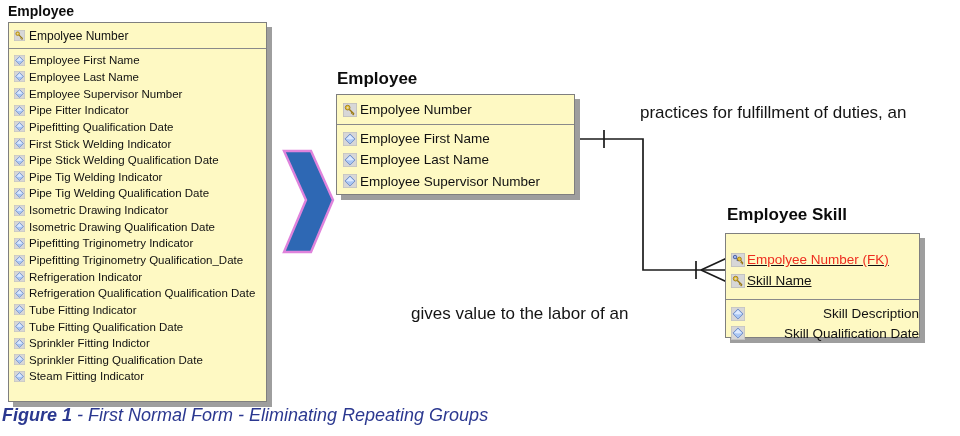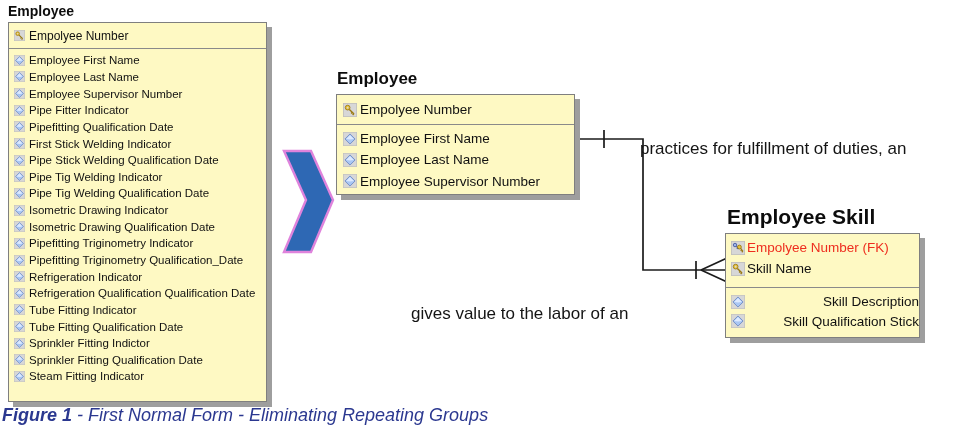--- a/index.html
+++ b/index.html
@@ -29,30 +29,30 @@
   
   #mid-entity{left:336px;top:94px;width:239px;height:101px;}
   #mid-entity .key-area{height:29px;display:flex;align-items:center;}
   #mid-entity .attr-area{padding-top:3px;}
   #mid-entity .row{height:21.3px;padding-left:6px;font-size:13.5px;gap:3px;}
   #mid-entity .key-area .row{height:29px;}
   #mid-entity .icon{width:14px;height:14px;}
   #mid-title{left:337px;top:69px;font-size:17px;}
   
   #right-entity{left:725px;top:233px;width:195px;height:105px;}
-  #right-entity .key-area{padding-top:3px;height:50px;}
+  #right-entity .key-area{padding-top:15px;height:50px;text-decoration:underline;}
   #right-entity .attr-area{padding-top:4px;}
   #right-entity .row{height:21px;padding-left:5px;font-size:13.5px;gap:2px;}
   #right-entity .attr-area .row{height:19.5px;justify-content:space-between;}
   #right-entity .icon{width:14px;height:14px;}
-  #right-title{left:727px;top:205px;font-size:21px;}
+  #right-title{left:727px;top:205px;font-size:17px;}
   .fk-text{color:#ee2d1f;}
   
   .rel-label{position:absolute;font-size:17px;color:#141414;white-space:nowrap;z-index:3;}
-  #parent-label{left:640px;top:103px;margin-top:36px;}
+  #parent-label{left:640px;top:103px;}
   #child-label{left:411px;top:304px;}
   
   #chevron{left:280px;top:145px;width:56px;height:112px;z-index:1;}
   
   #connector{left:0;top:0;width:960px;height:436px;z-index:1;pointer-events:none;}
   
   #caption{left:2px;top:405px;font-style:italic;font-size:18px;color:#2b3890;white-space:nowrap;}
   #caption .cap-label{font-weight:bold;}
 </style>
 </head>
@@ -412,21 +412,21 @@
         </div>
 
         <div class="row">
           <span class="icon">
             <svg viewBox="0 0 16 16" xmlns="http://www.w3.org/2000/svg">
               <rect x="0.5" y="0.5" width="15" height="15" fill="#d7d7d7" stroke="#c4c4c4"></rect>
               <polygon points="8,2.2 13.8,8 8,13.8 2.2,8" fill="#a9c7f4" stroke="#6c89c4" stroke-width="1"></polygon>
               <polygon points="8,3.4 12.4,7.9 8,8.6 3.6,7.9" fill="#dce9ff"></polygon>
             </svg>
           </span>
-          <span class="label">Skill Qualification Stick</span>
+          <span class="label">Skill Qualification Date</span>
         </div>
       </div>
   </div>
 
   <div id="parent-label" class="rel-label">practices for fulfillment of duties, an</div>
   <div id="child-label" class="rel-label">gives value to the labor of an</div>
 
   <div id="caption" class="abs"><span class="cap-label">Figure 1</span><span> - First Normal Form - Eliminating Repeating Groups</span></div>
 
 </div>

